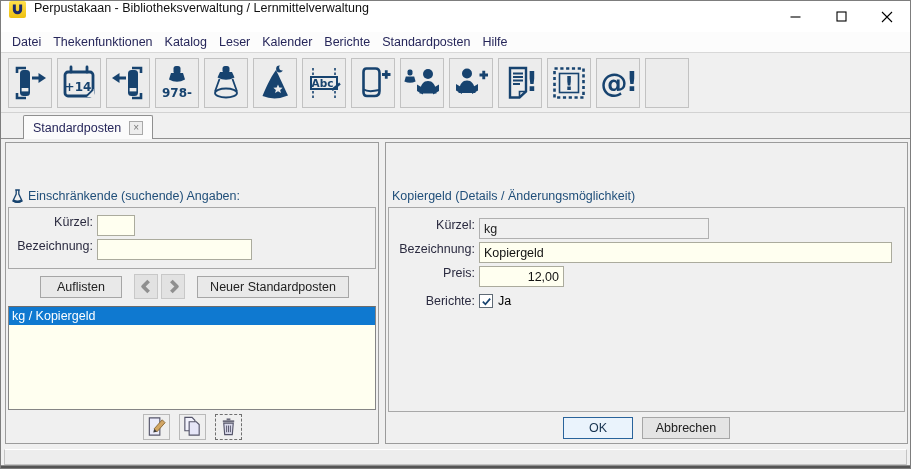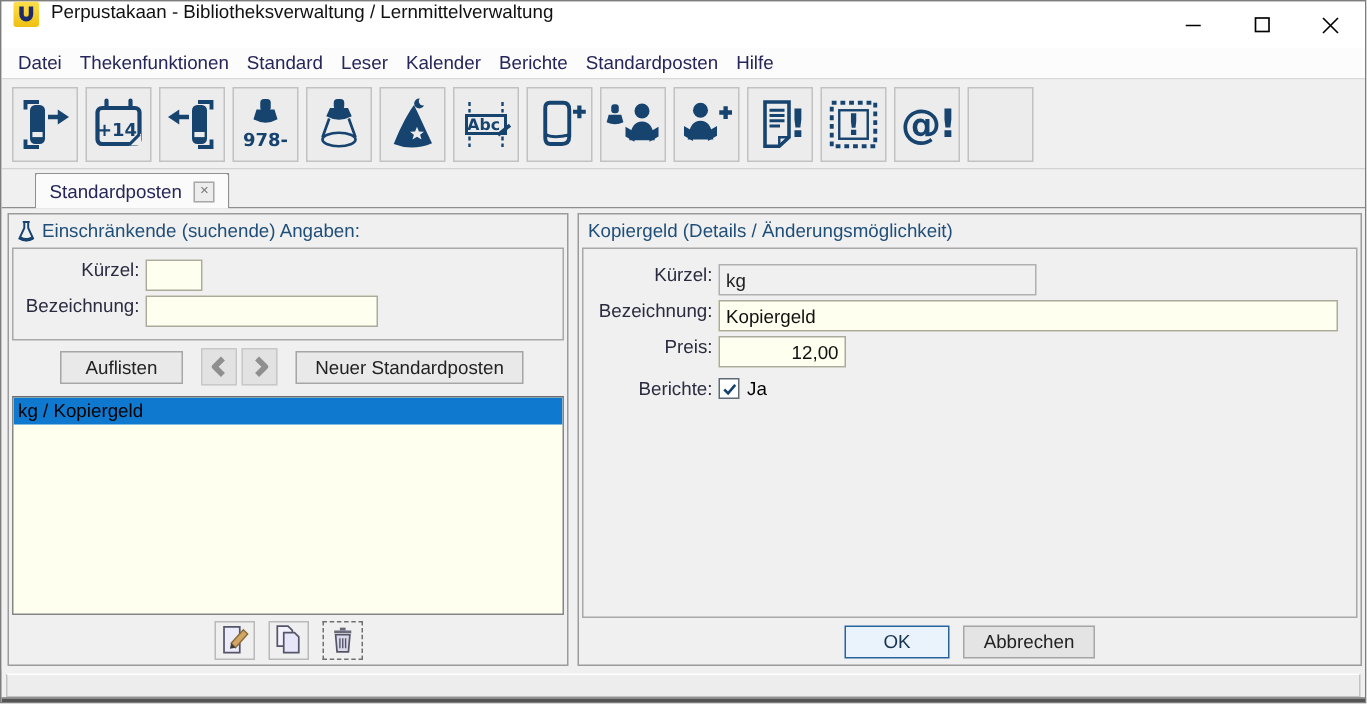--- a/index.html
+++ b/index.html
@@ -42,39 +42,39 @@
   .tab-close { width:14px; height:14px; border:1px solid #a8a8a8; background:#ededed;
                color:#787878; font-size:10px; line-height:12px; text-align:center; }
 
   
   .content { flex:0 0 308px; position:relative; background:#f0f0f0; }
   .panel { position:absolute; top:3px; height:302px; border:1px solid #9b9b9b;
            background:#f0f0f0; display:flex; flex-direction:column; }
   .panel-left  { left:4px;   width:374px; }
   .panel-right { left:384px; width:523px; }
   .panel-header { height:22px; display:flex; align-items:center; padding:0 6px;
-                  color:#1f4e79; gap:5px; flex:0 0 auto; }
+                  color:#1f4e79; gap:5px; flex:0 0 auto;margin-top:42px; }
 
   .group-box { margin:0 2px; border:1px solid #a8a8a8; padding:4px 6px 5px; flex:0 0 auto; }
   .frow { display:flex; margin:3px 0; }
   .flabel { width:78px; text-align:right; margin-right:4px; color:#2b2b40; flex:0 0 auto; }
   input[type=text] { height:21px; border:1px solid #abab9d; background:#fffff0;
                      padding:0 4px; font:inherit; color:#111; }
   input.disabled { background:#f0f0f0; border-color:#b0b0b0; color:#222; }
 
   .btn-row { padding:5px 0 4px 34px; display:flex; align-items:center; flex:0 0 auto; }
   .btn { height:22px; background:#e9e9e9; border:1px solid #a6a6a6; font:inherit;
          color:#222; padding:0 10px; }
   .chev-btn { width:24px; height:25px; background:#e2e2e2; border:1px solid #c8c8c8;
               display:flex; align-items:center; justify-content:center; padding:0; }
 
   .list { margin:3px 2px 0; border:1px solid #858585; border-top-color:#6d6d6d;
           background:#fffff0; flex:1; overflow:hidden; }
   .list-item { padding:2px 3px; color:#222; }
-  .list-item.selected { background:#0f79d0; color:#000000; }
+  .list-item.selected { background:#0f79d0; color:#ffffff; }
 
   .icon-row { height:33px; display:flex; align-items:center; justify-content:center;
               gap:9px; flex:0 0 auto; }
   .mini-btn { width:27px; height:26px; display:flex; align-items:center; justify-content:center;
               background:#efefef; border:1px solid #b9b9b9; padding:0; }
   .mini-btn.dashed { border:1px dashed #707070; background:transparent; }
 
   .fields-box { margin:0 2px; border:1px solid #a8a8a8; padding:7px 8px; flex:1; }
   .input-bez { flex:1; margin-right:4px; }
   .checkbox { width:14px; height:14px; background:#fff; border:1px solid #5f6a75;
@@ -118,21 +118,21 @@
         <svg width="12" height="12" viewBox="0 0 12 12">
             <path d="M1 1 L11 11 M11 1 L1 11" stroke="#000" stroke-width="1.1"></path>
           </svg>
       </div>
     </div>
   </div>
 
   <div class="menubar">
     <span class="menu-item">Datei</span>
     <span class="menu-item">Thekenfunktionen</span>
-    <span class="menu-item">Standard</span>
+    <span class="menu-item">Katalog</span>
     <span class="menu-item">Leser</span>
     <span class="menu-item">Kalender</span>
     <span class="menu-item">Berichte</span>
     <span class="menu-item">Standardposten</span>
     <span class="menu-item">Hilfe</span>
   </div>
 
   <div class="toolbar">
 
     <button class="tb-btn">
@@ -333,21 +333,21 @@
     </div>
 
     <div class="panel panel-right">
       <div class="panel-header">
         <span>Kopiergeld (Details / Änderungsmöglichkeit)</span>
       </div>
 
       <div class="fields-box">
         <div class="frow">
           <span class="flabel">Kürzel:</span>
-          <input type="text" class="disabled" style="width: 212px;" value="kg">
+          <input type="text" class="disabled" style="width: 230px;" value="kg">
         </div>
         <div class="frow">
           <span class="flabel">Bezeichnung:</span>
           <input type="text" class="input-bez" value="Kopiergeld" style="">
         </div>
         <div class="frow">
           <span class="flabel">Preis:</span>
           <input type="text" style="width: 85px; text-align: right;" value="12,00">
         </div>
         <div class="frow" style="margin-top:7px">

